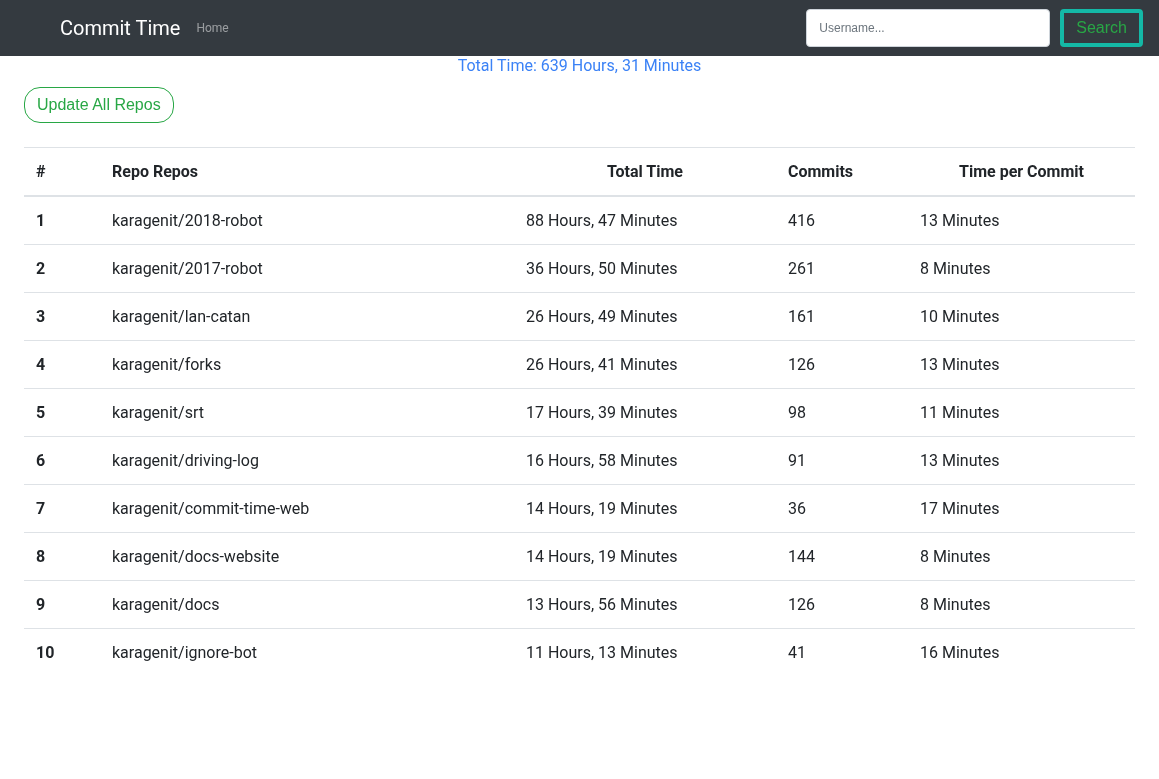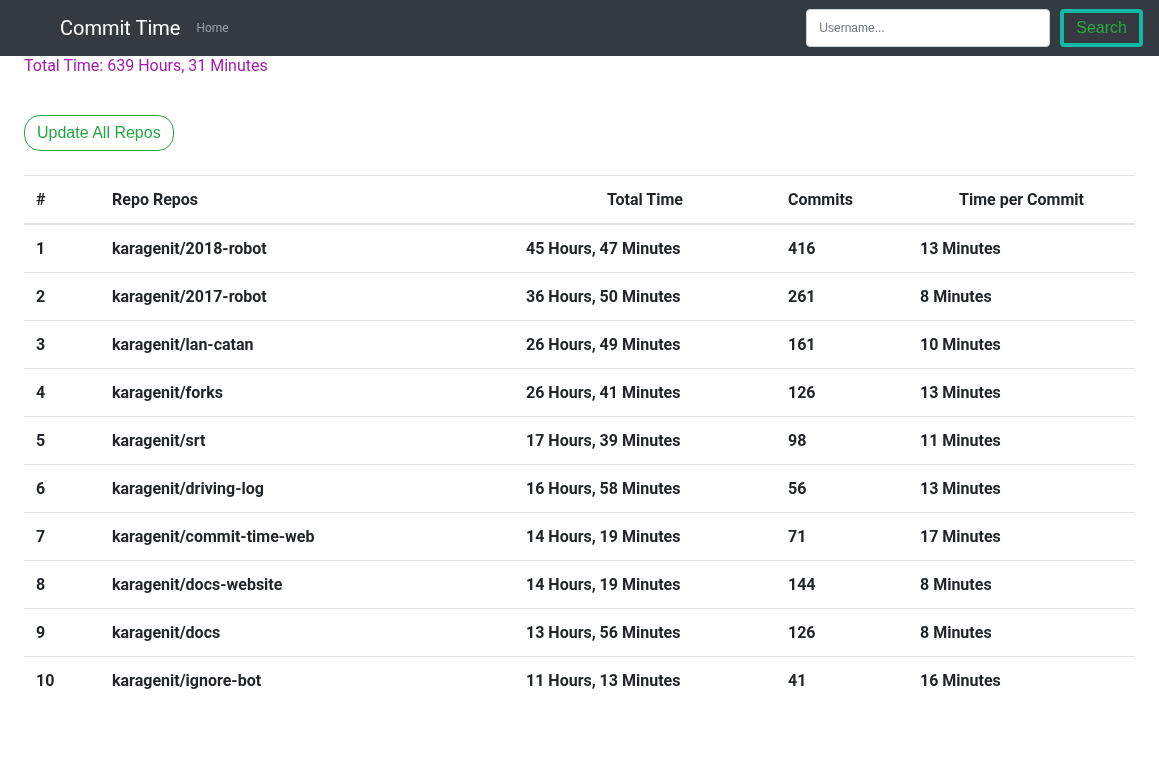--- a/index.html
+++ b/index.html
@@ -73,22 +73,23 @@
     }
     .page-title {
       font-size: 56px;
       font-weight: 500;
       margin-top: 20px;
       margin-bottom: 8px;
       color: #212529;
     }
     .total-time {
       font-size: 16px;
-      color: #a21caf;
-      margin-bottom: 40px;
+      color: #3b82f6;
+      margin-bottom: 12px;
+      text-align: center;
     }
     .update-button {
       background: transparent;
       border: 1px solid #28a745;
       color: #28a745;
       border-radius: 16px;
       padding: 8px 12px;
       font-size: 16px;
       cursor: pointer;
       margin-bottom: 16px;
@@ -103,21 +104,21 @@
       font-weight: 700;
       padding: 14px 12px;
       border-top: 1px solid #dee2e6;
       border-bottom: 2px solid #dee2e6;
       color: #212529;
     }
     tbody td, tbody th {
       padding: 14px 12px;
       border-top: 1px solid #dee2e6;
       text-align: left;
-      font-weight: 700;
+      font-weight: 400;
       color: #212529;
     }
     tbody th {
       font-weight: 700;
     }
     .col-num { width: 76px; }
     .col-repo { width: 414px; }
     .col-time { width: 262px; text-align: center; }
     .col-commits { width: 132px; }
     .col-tpc { width: auto; text-align: center; }
@@ -147,21 +148,21 @@
         <th class="col-repo">Repo Repos</th>
         <th class="col-time">Total Time</th>
         <th class="col-commits">Commits</th>
         <th class="col-tpc">Time per Commit</th>
       </tr>
     </thead>
     <tbody id="table-body">
     <tr>
           <th>1</th>
           <td>karagenit/2018-robot</td>
-          <td>45 Hours, 47 Minutes</td>
+          <td>88 Hours, 47 Minutes</td>
           <td>416</td>
           <td>13 Minutes</td>
         </tr>
         <tr>
           <th>2</th>
           <td>karagenit/2017-robot</td>
           <td>36 Hours, 50 Minutes</td>
           <td>261</td>
           <td>8 Minutes</td>
         </tr>
@@ -183,28 +184,28 @@
           <th>5</th>
           <td>karagenit/srt</td>
           <td>17 Hours, 39 Minutes</td>
           <td>98</td>
           <td>11 Minutes</td>
         </tr>
         <tr>
           <th>6</th>
           <td>karagenit/driving-log</td>
           <td>16 Hours, 58 Minutes</td>
-          <td>56</td>
+          <td>91</td>
           <td>13 Minutes</td>
         </tr>
         <tr>
           <th>7</th>
           <td>karagenit/commit-time-web</td>
           <td>14 Hours, 19 Minutes</td>
-          <td>71</td>
+          <td>36</td>
           <td>17 Minutes</td>
         </tr>
         <tr>
           <th>8</th>
           <td>karagenit/docs-website</td>
           <td>14 Hours, 19 Minutes</td>
           <td>144</td>
           <td>8 Minutes</td>
         </tr>
         <tr>

